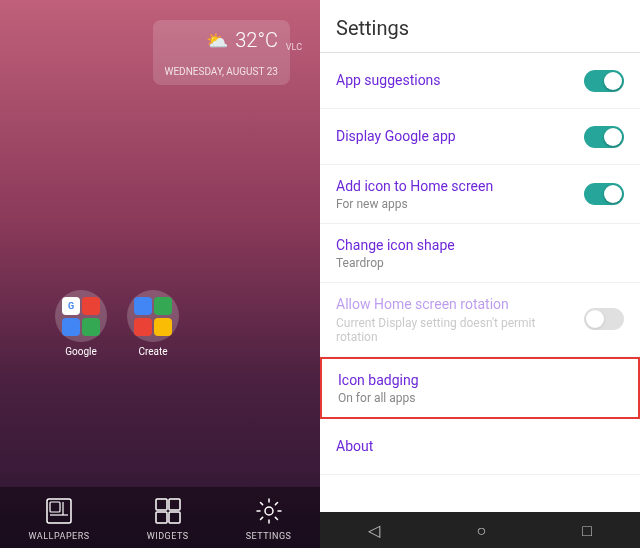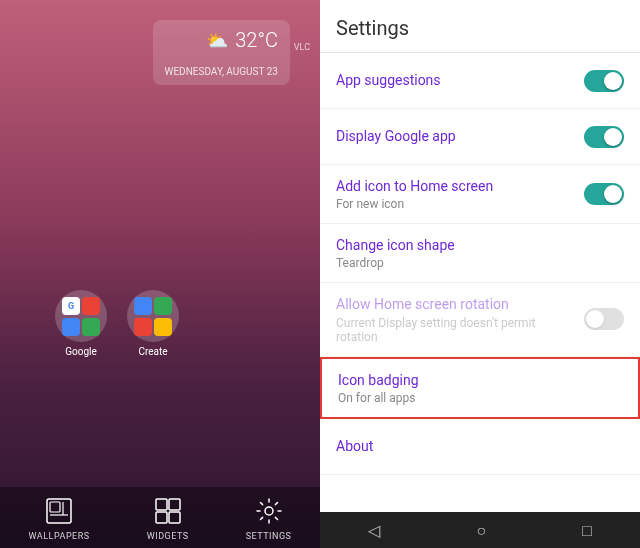--- a/index.html
+++ b/index.html
@@ -52,21 +52,21 @@
       font-weight: 300;
     }
     .weather-date {
       font-size: 10px;
       color: rgba(255,255,255,0.8);
       margin-top: 14px;
     }
     .vlc-label {
       position: absolute;
       top: 20px;
-      right: 2px;
+      right: 10px;
       color: rgba(255,255,255,0.7);
       font-size: 9px;
     }
 
     .app-icons-row {
       position: absolute;
       bottom: 130px;
       left: 55px;
       display: flex;
       gap: 20px;
@@ -356,21 +356,21 @@
         <div class="settings-item-title">Display Google app</div>
       </div>
       <div class="toggle on">
         <div class="toggle-knob"></div>
       </div>
     </div>
 
     <div class="settings-item">
       <div class="settings-item-text">
         <div class="settings-item-title">Add icon to Home screen</div>
-        <div class="settings-item-subtitle">For new icon</div>
+        <div class="settings-item-subtitle">For new apps</div>
       </div>
       <div class="toggle on">
         <div class="toggle-knob"></div>
       </div>
     </div>
 
     <div class="settings-item">
       <div class="settings-item-text">
         <div class="settings-item-title">Change icon shape</div>
         <div class="settings-item-subtitle">Teardrop</div>

